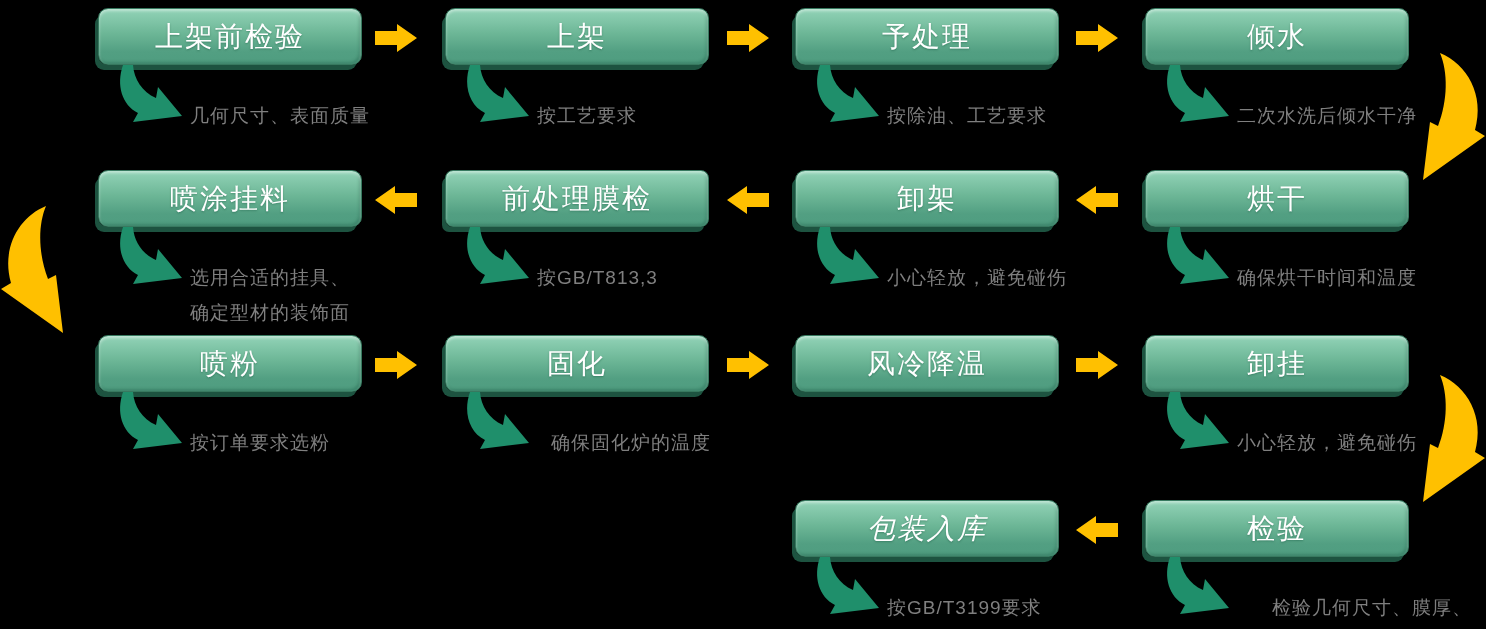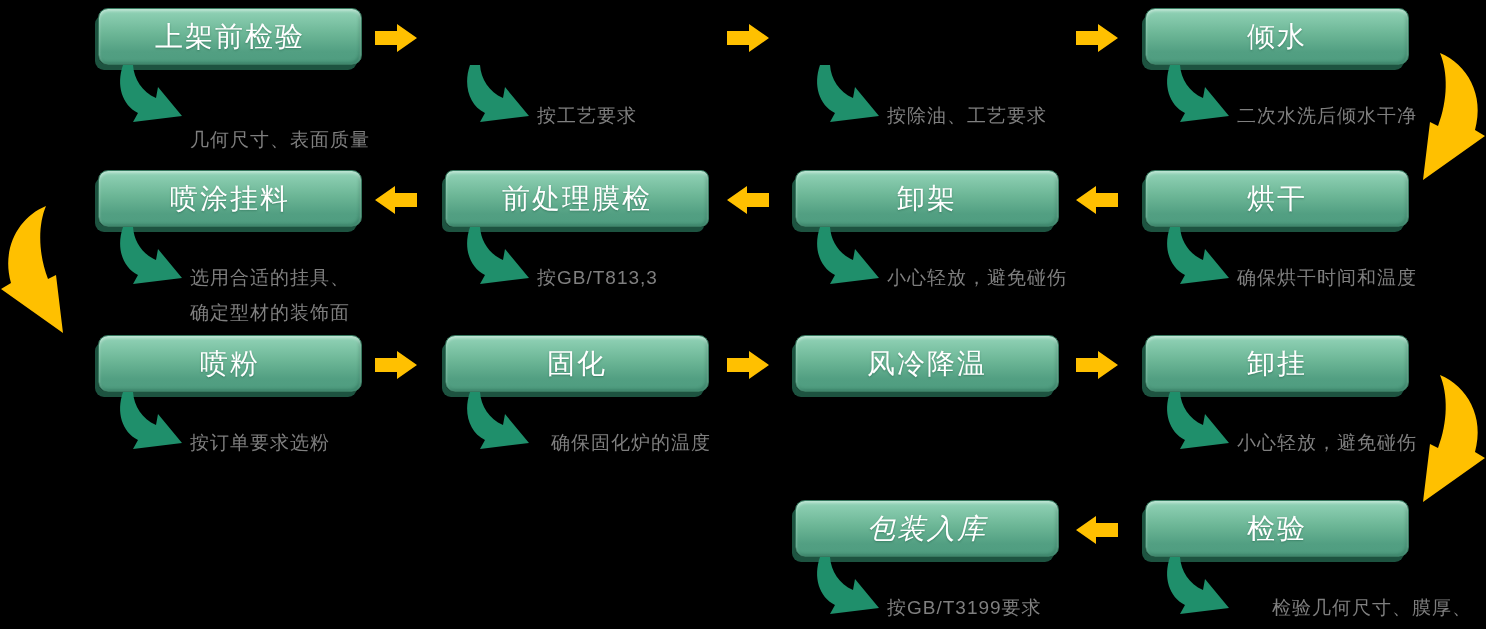--- a/index.html
+++ b/index.html
@@ -28,25 +28,31 @@
 </head>
 <body>
 
 <div id="canvas">
     <div class="node" style="left: 90px; top: 8px;">
       <span class="node-label">上架前检验</span>
     </div>
     <svg width="70" height="58" viewBox="0 0 70 58" class="note-arrow" style="left: 114px; top: 65px;">
       <path d="M 9 0 C 2 20, 8 40, 24 48 L 19 57 L 68 51 L 44 22 L 42 33 C 28 27, 20 14, 19 0 Z" fill="#1f8f6b"></path>
     </svg>
-    <div class="note" style="left: 190px; top: 98px; margin-top: 24px;">几何尺寸、表面质量</div>
+    <div class="note" style="left: 190px; top: 98px;">几何尺寸、表面质量</div>
+    <div class="node" style="left: 437px; top: 8px;">
+      <span class="node-label">上架</span>
+    </div>
     <svg width="70" height="58" viewBox="0 0 70 58" class="note-arrow" style="left: 461px; top: 65px;">
       <path d="M 9 0 C 2 20, 8 40, 24 48 L 19 57 L 68 51 L 44 22 L 42 33 C 28 27, 20 14, 19 0 Z" fill="#1f8f6b"></path>
     </svg>
     <div class="note" style="left: 537px; top: 98px;">按工艺要求</div>
+    <div class="node" style="left: 787px; top: 8px;">
+      <span class="node-label">予处理</span>
+    </div>
     <svg width="70" height="58" viewBox="0 0 70 58" class="note-arrow" style="left: 811px; top: 65px;">
       <path d="M 9 0 C 2 20, 8 40, 24 48 L 19 57 L 68 51 L 44 22 L 42 33 C 28 27, 20 14, 19 0 Z" fill="#1f8f6b"></path>
     </svg>
     <div class="note" style="left: 887px; top: 98px;">按除油、工艺要求</div>
     <div class="node" style="left: 1137px; top: 8px;">
       <span class="node-label">倾水</span>
     </div>
     <svg width="70" height="58" viewBox="0 0 70 58" class="note-arrow" style="left: 1161px; top: 65px;">
       <path d="M 9 0 C 2 20, 8 40, 24 48 L 19 57 L 68 51 L 44 22 L 42 33 C 28 27, 20 14, 19 0 Z" fill="#1f8f6b"></path>
     </svg>

